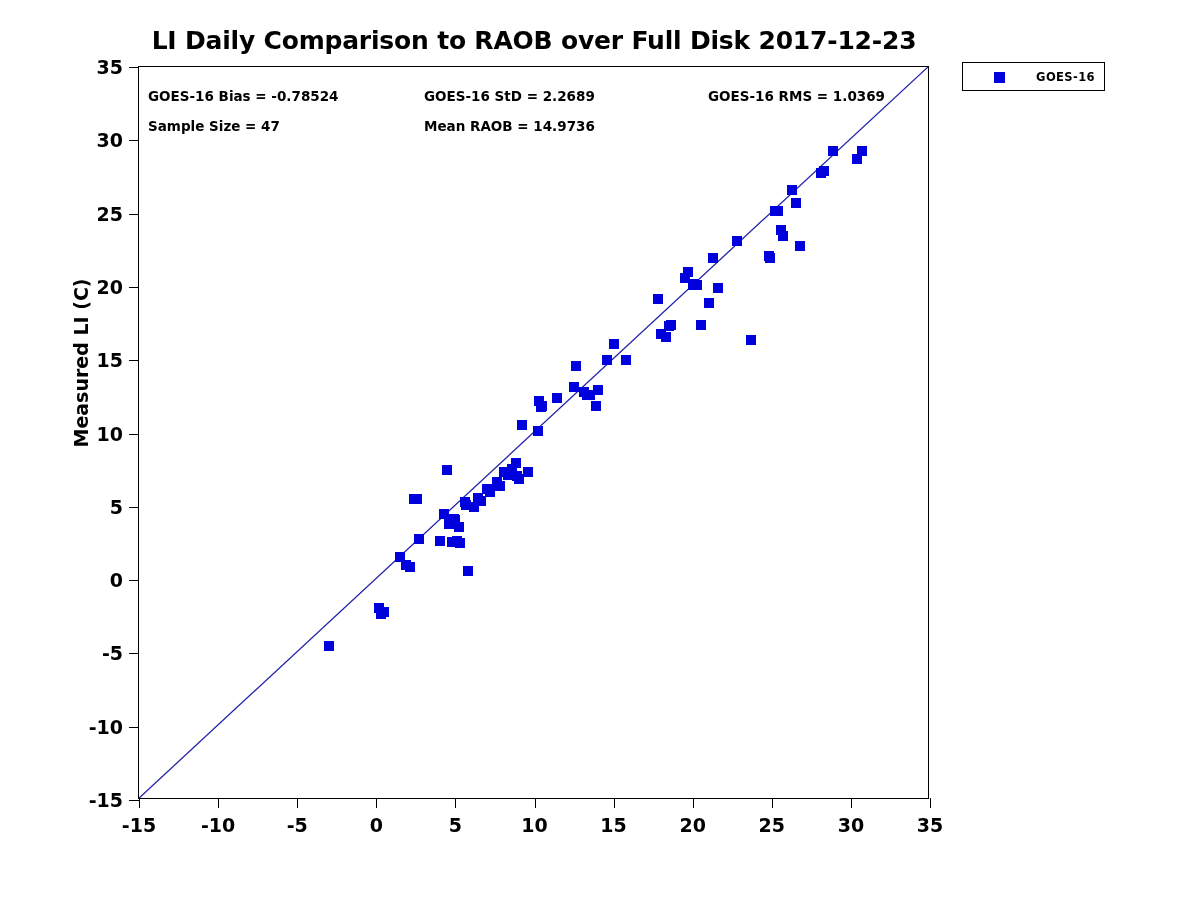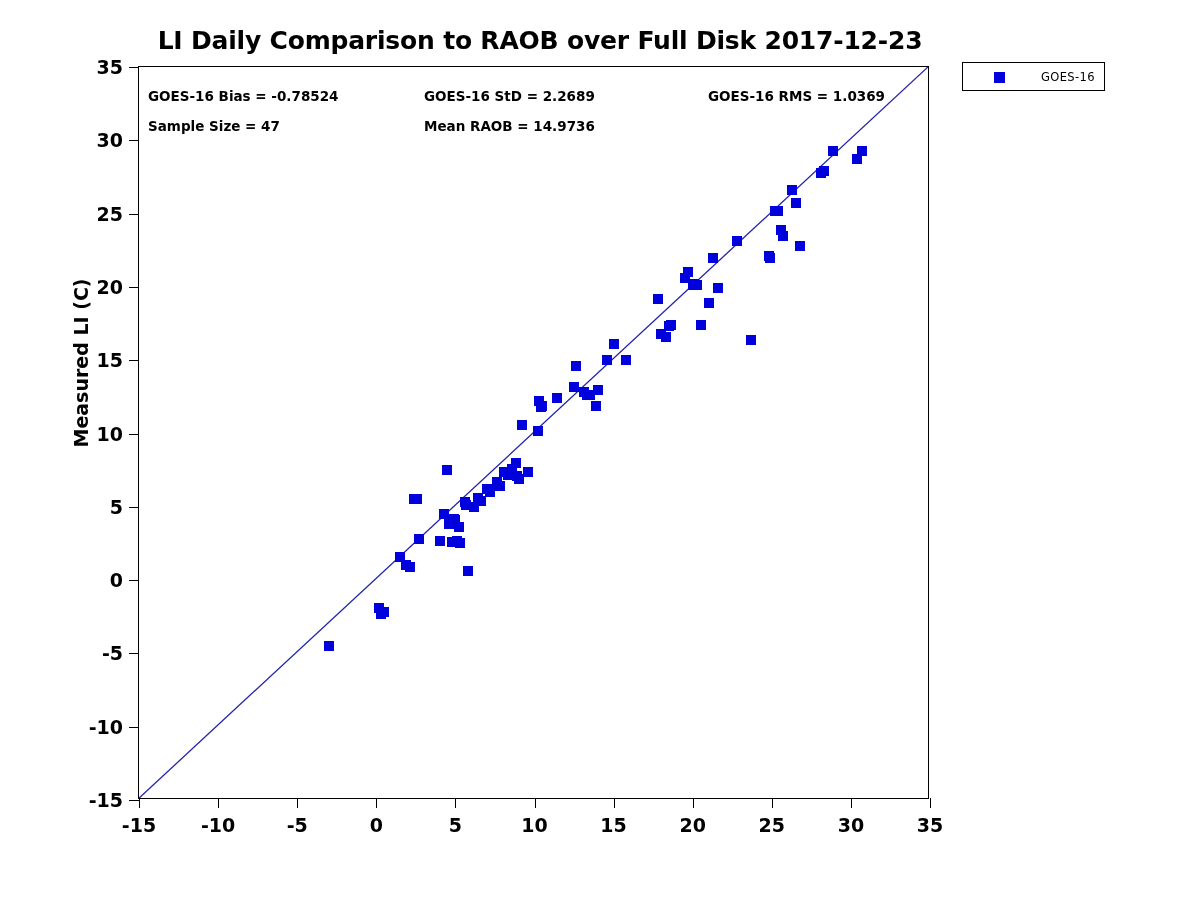--- a/index.html
+++ b/index.html
@@ -16,21 +16,21 @@
   #figure {
     position: relative;
     width: 1200px;
     height: 900px;
     background: #ffffff;
   }
 
   
   #chart-title {
     position: absolute;
-    left: 10px;
+    left: 4px;
     top: 26px;
     width: 1060px;
     text-align: center;
     font-size: 25px;
     font-weight: bold;
     color: #000000;
     letter-spacing: -0.2px;
     white-space: nowrap;
   }
 
@@ -142,21 +142,21 @@
     top: 9px;
     width: 11px;
     height: 11px;
     background: #0000dd;
   }
   #legend-label {
     position: absolute;
     right: 9px;
     top: 7px;
     font-size: 11.5px;
-    font-weight: normal;
+    font-weight: bold;
     color: #000000;
     letter-spacing: 0.4px;
   }
 
   
   .marker {
     position: absolute;
     width: 10px;
     height: 10px;
     background: #0000dd;

